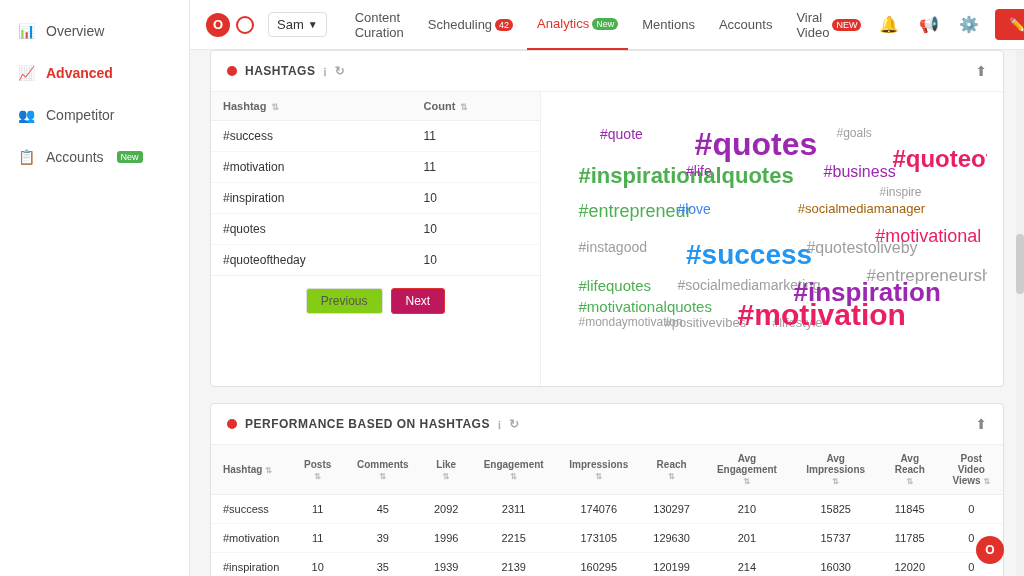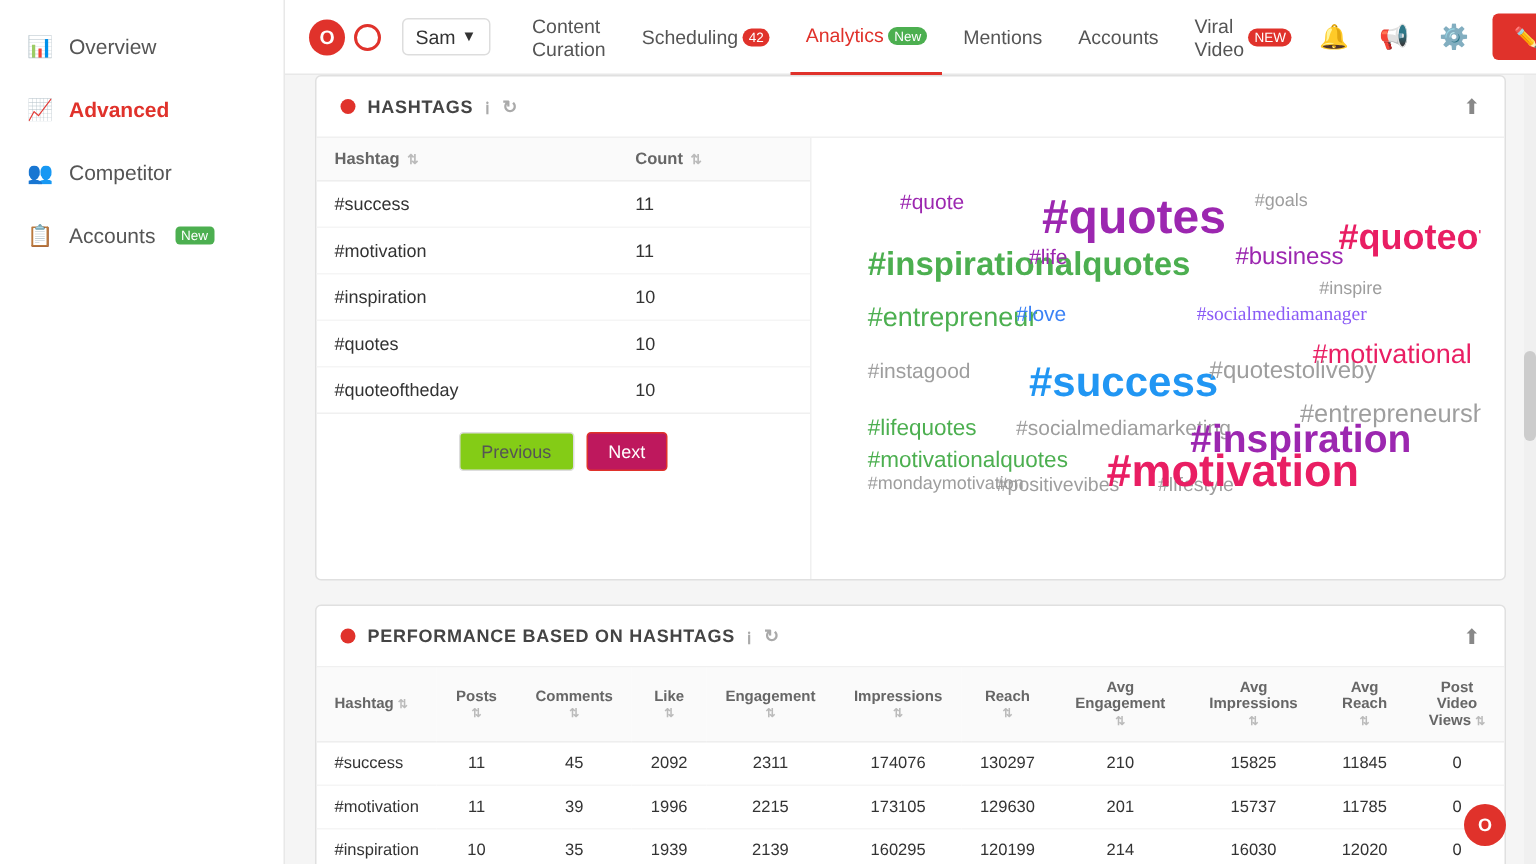--- a/index.html
+++ b/index.html
@@ -182,21 +182,21 @@
         <div class="hashtags-cloud-side">
           <div class="word-cloud" id="word-cloud" style="position: relative; height: 270px;">
               <span style="position: absolute; font-size: 14px; color: rgb(156, 39, 176); font-weight: 400; white-space: nowrap; top: 8%; left: 10%;">#quote</span>
               <span style="position: absolute; font-size: 32px; color: rgb(156, 39, 176); font-weight: 700; white-space: nowrap; top: 8%; left: 32%;">#quotes</span>
               <span style="position: absolute; font-size: 12px; color: rgb(158, 158, 158); font-weight: 400; white-space: nowrap; top: 8%; left: 65%;">#goals</span>
               <span style="position: absolute; font-size: 22px; color: rgb(76, 175, 80); font-weight: 700; white-space: nowrap; top: 22%; left: 5%;">#inspirationalquotes</span>
               <span style="position: absolute; font-size: 14px; color: rgb(156, 39, 176); font-weight: 400; white-space: nowrap; top: 22%; left: 30%;">#life</span>
               <span style="position: absolute; font-size: 16px; color: rgb(156, 39, 176); font-weight: 400; white-space: nowrap; top: 22%; left: 62%;">#business</span>
               <span style="position: absolute; font-size: 18px; color: rgb(76, 175, 80); font-weight: 400; white-space: nowrap; top: 36%; left: 5%;">#entrepreneur</span>
               <span style="position: absolute; font-size: 14px; color: #3b82f6; font-weight: 400; white-space: nowrap; top: 36%; left: 28%;">#love</span>
-              <span style="position: absolute; font-size: 13px; color: #8b5cf6; font-weight: 400; white-space: nowrap; top: 36%; left: 56%; font-family: Liberation Serif, serif;">#socialmediamanager</span>
+              <span style="position: absolute; font-size: 13px; color: #a16207; font-weight: 400; white-space: nowrap; top: 36%; left: 56%;">#socialmediamanager</span>
               <span style="position: absolute; font-size: 14px; color: rgb(158, 158, 158); font-weight: 400; white-space: nowrap; top: 50%; left: 5%;">#instagood</span>
               <span style="position: absolute; font-size: 28px; color: rgb(33, 150, 243); font-weight: 700; white-space: nowrap; top: 50%; left: 30%;">#success</span>
               <span style="position: absolute; font-size: 16px; color: rgb(158, 158, 158); font-weight: 400; white-space: nowrap; top: 50%; left: 58%;">#quotestoliveby</span>
               <span style="position: absolute; font-size: 15px; color: rgb(76, 175, 80); font-weight: 400; white-space: nowrap; top: 64%; left: 5%;">#lifequotes</span>
               <span style="position: absolute; font-size: 14px; color: rgb(158, 158, 158); font-weight: 400; white-space: nowrap; top: 64%; left: 28%;">#socialmediamarketing</span>
               <span style="position: absolute; font-size: 26px; color: rgb(156, 39, 176); font-weight: 700; white-space: nowrap; top: 64%; left: 55%;">#inspiration</span>
               <span style="position: absolute; font-size: 12px; color: rgb(158, 158, 158); font-weight: 400; white-space: nowrap; top: 78%; left: 5%;">#mondaymotivation</span>
               <span style="position: absolute; font-size: 13px; color: rgb(158, 158, 158); font-weight: 400; white-space: nowrap; top: 78%; left: 25%;">#positivevibes</span>
               <span style="position: absolute; font-size: 13px; color: rgb(158, 158, 158); font-weight: 400; white-space: nowrap; top: 78%; left: 50%;">#lifestyle</span>
               <span style="position: absolute; font-size: 24px; color: rgb(233, 30, 99); font-weight: 700; white-space: nowrap; top: 15%; left: 78%;">#quoteoftheday</span>

